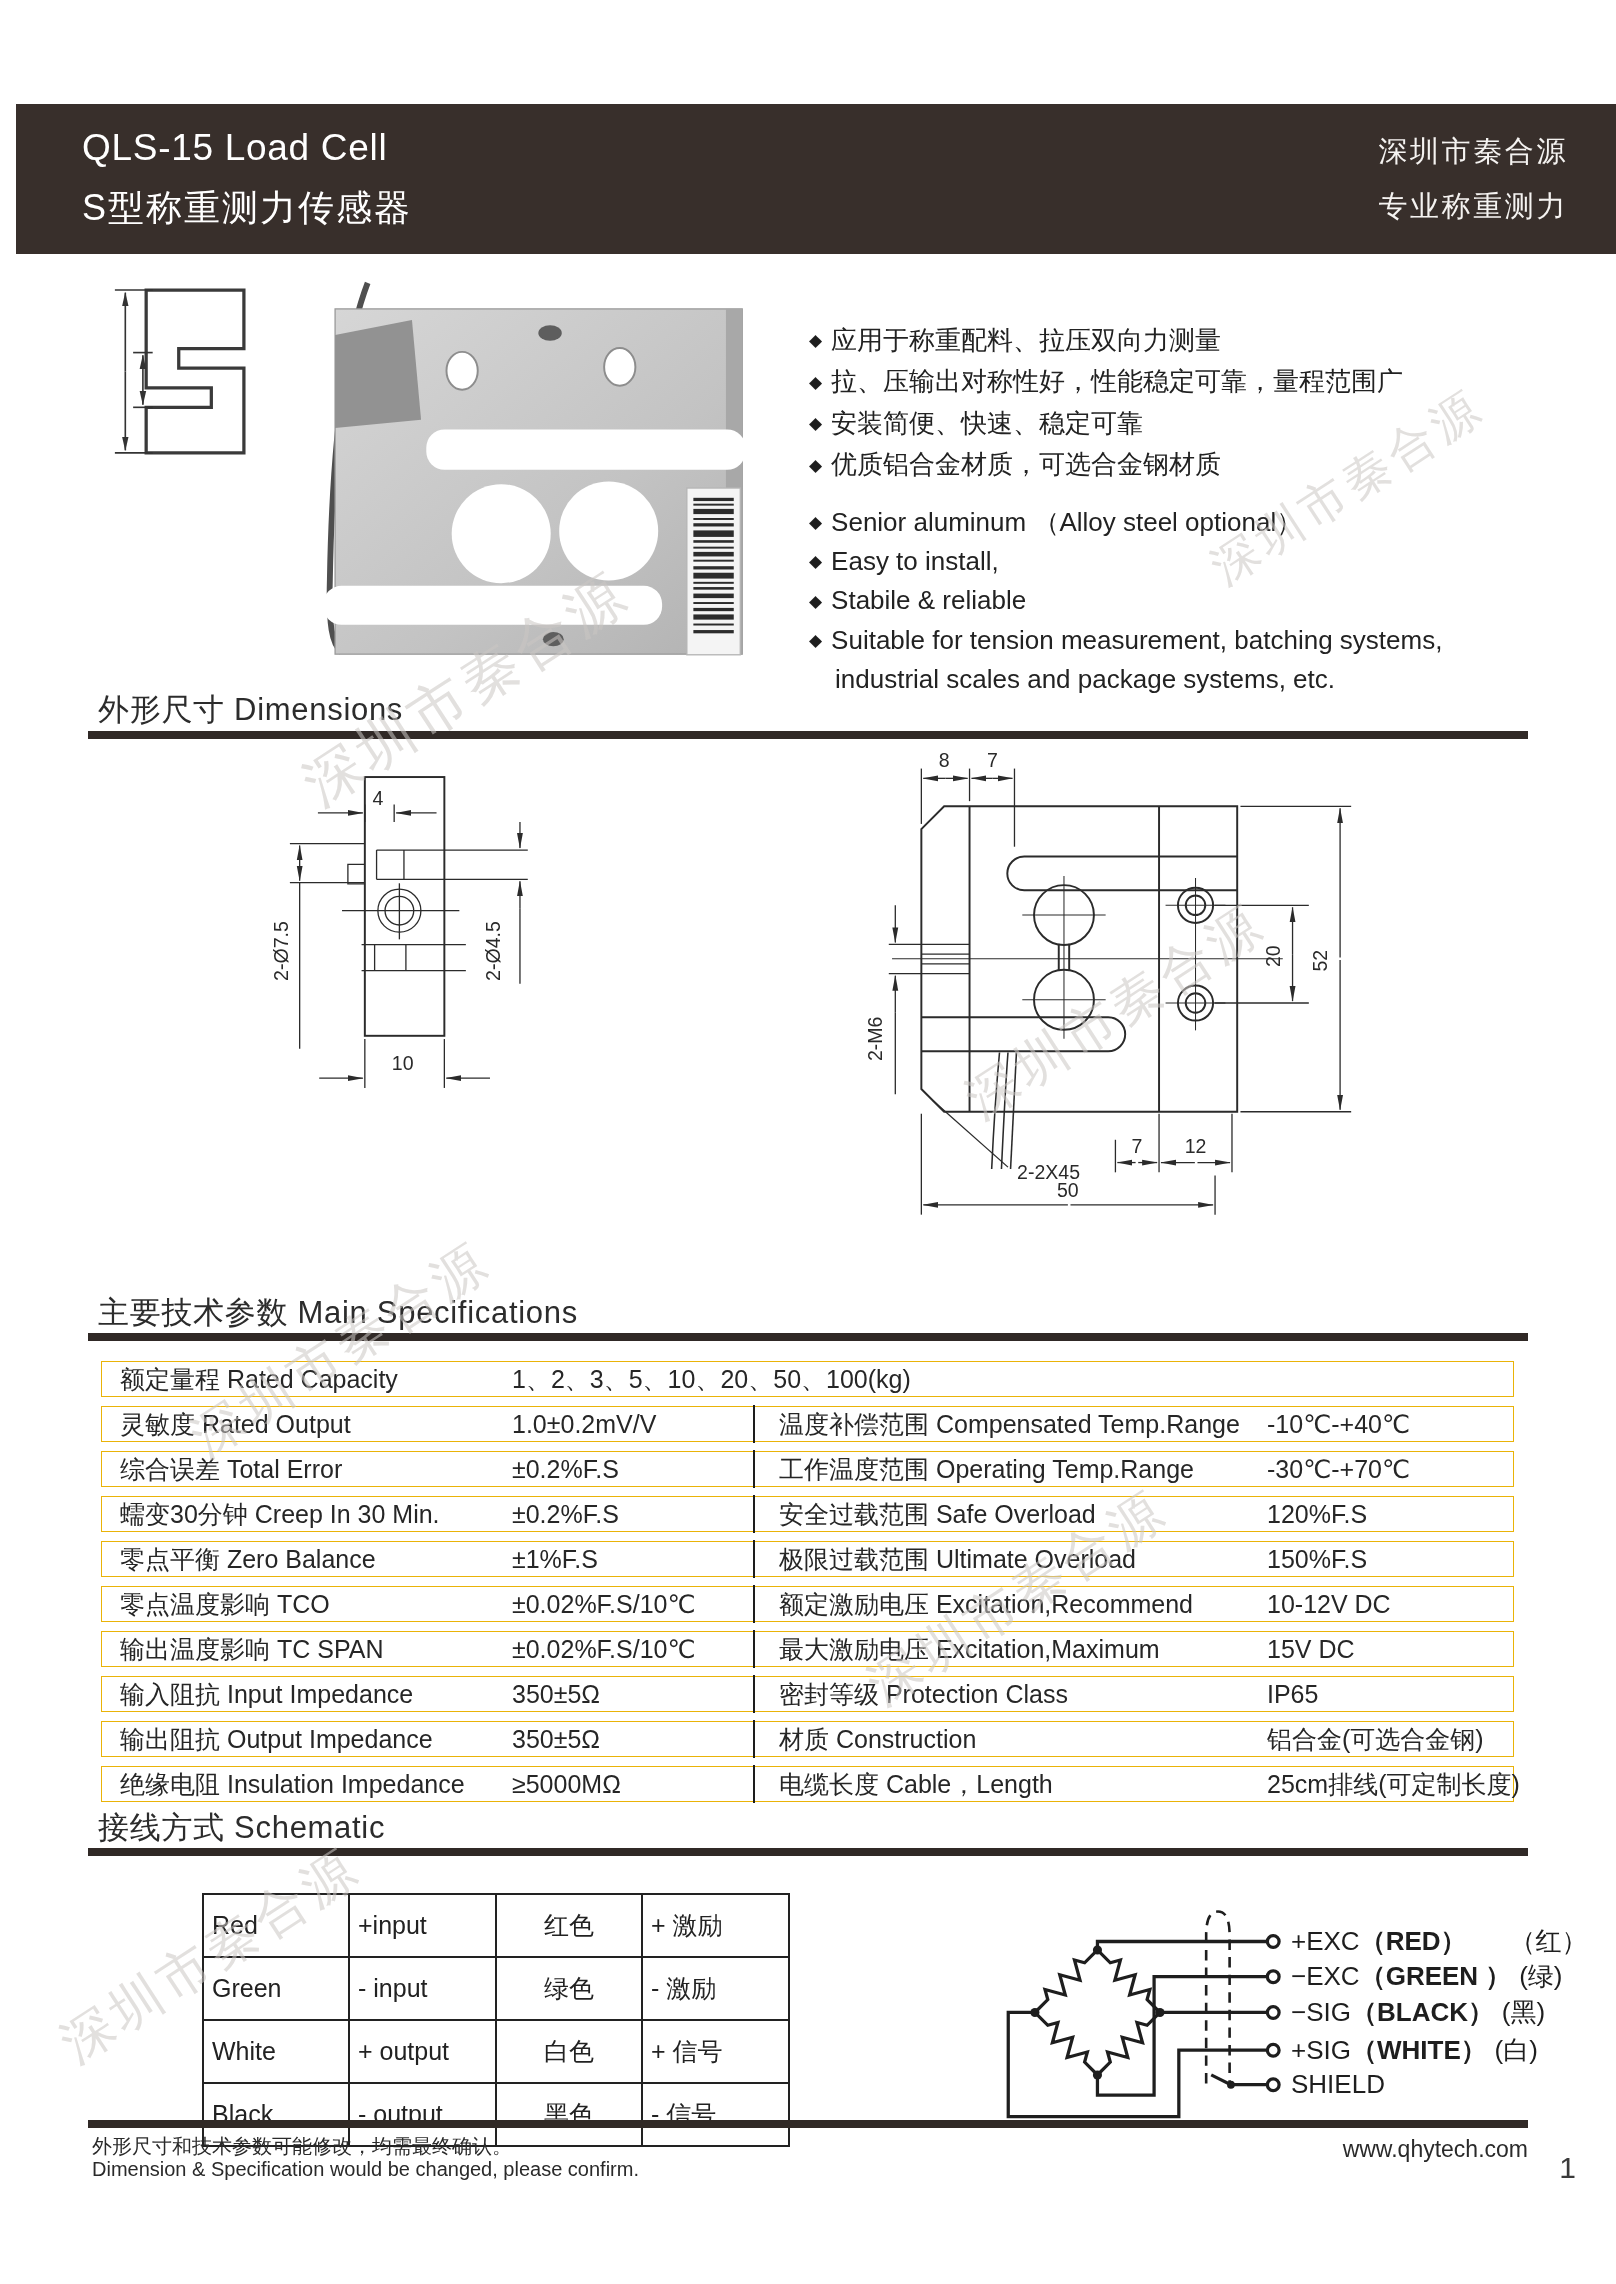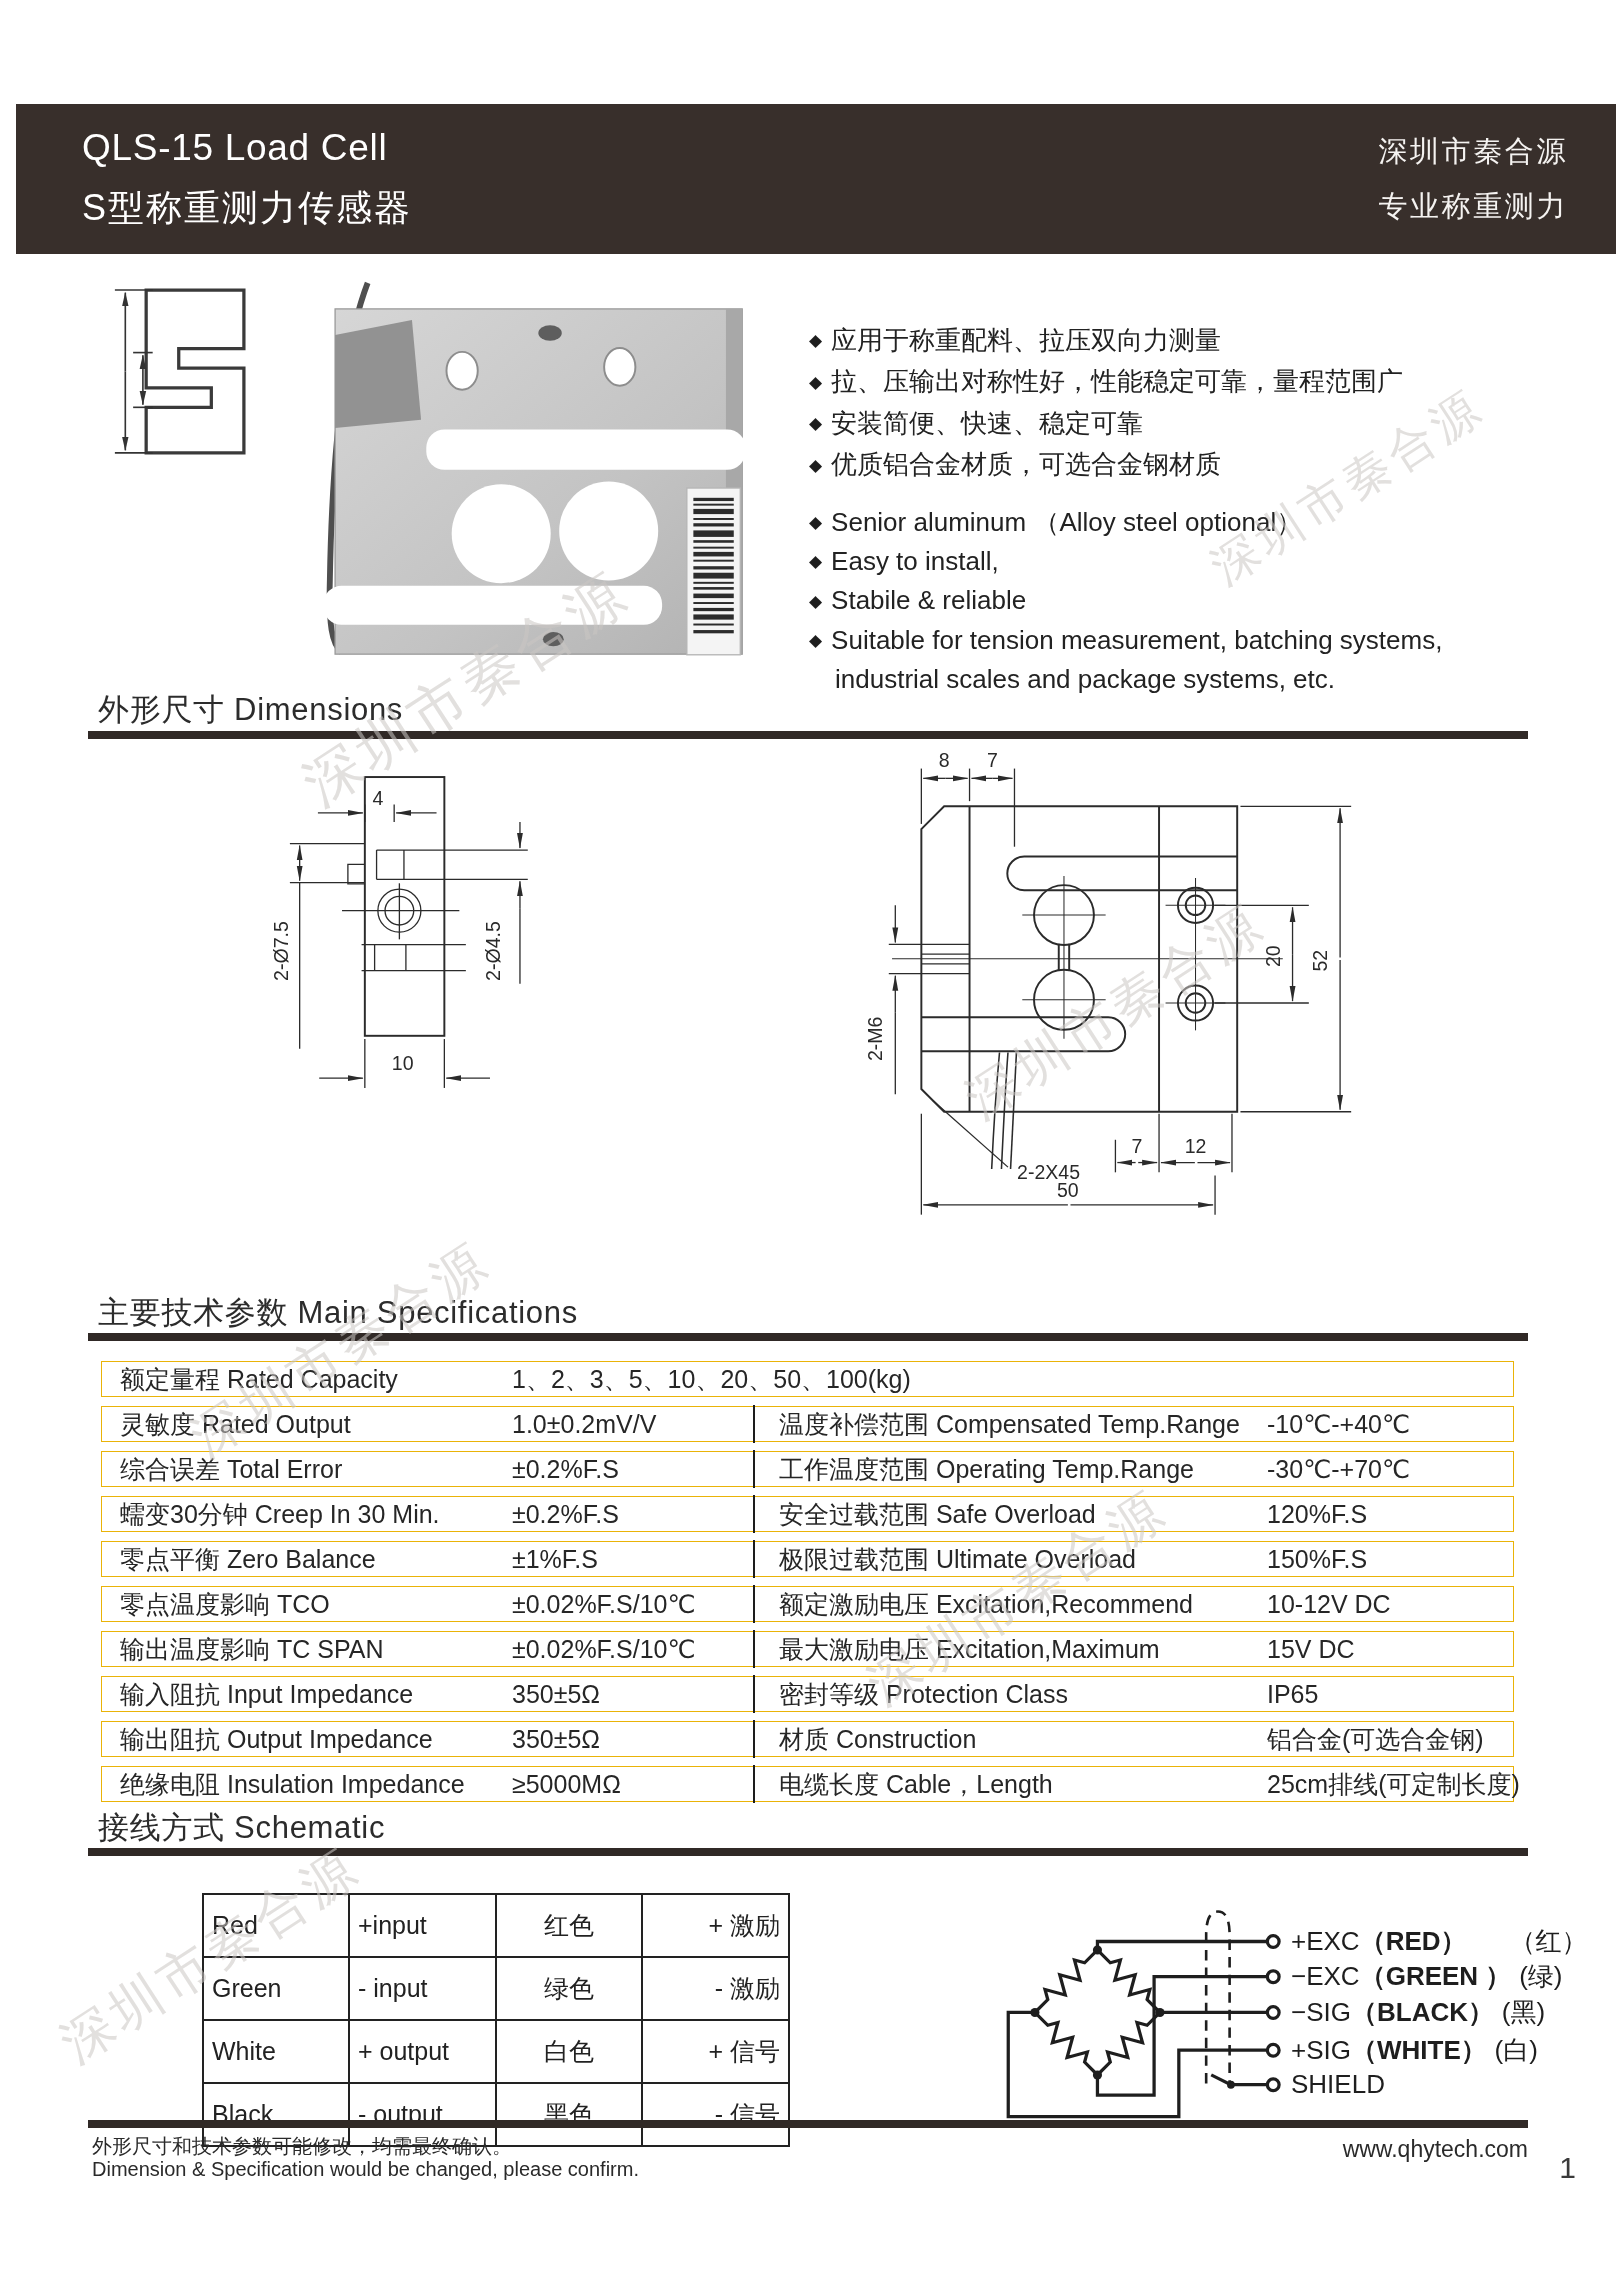--- a/index.html
+++ b/index.html
@@ -28,21 +28,21 @@
   .srow{position:relative;height:34px;border:1px solid #eab308;margin-bottom:9px;font-size:25px;line-height:34px;background:#fff;}
   .sc{position:absolute;top:0;white-space:nowrap;}
   .c1{left:18px;} .c2{left:410px;} .c3{left:677px;} .c4{left:1165px;}
   .vdiv{position:absolute;left:651px;top:-2px;bottom:-2px;width:2px;background:#1d1d1d;}
   
   .wtable{position:absolute;left:202px;top:1893px;border-collapse:collapse;font-size:25px;color:#222;}
   .wtable td{border:2px solid #222222;height:45px;padding:8px;}
   .wc1{width:128px;padding-left:22px;}
   .wc2{width:129px;padding-left:22px;}
   .wc3{width:128px;text-align:center;}
-  .wc4{width:129px;text-align:right;}
+  .wc4{width:129px;text-align:left;}
   
   .schem{position:absolute;left:977px;top:1892px;width:639px;height:280px;}
   .term{position:absolute;left:314px;height:35px;line-height:35px;font-size:26px;white-space:nowrap;color:#1e1e1e;}
   .term b{font-weight:700;}
   .tcn{margin-left:7.8px;}
   .t0 .tcn{margin-left:43px;}
   
   .fnote{position:absolute;left:92px;font-size:20px;color:#2a2a2a;white-space:nowrap;}
   .fsite{position:absolute;right:88px;top:2136px;font-size:23px;color:#2a2a2a;}
   .fpage{position:absolute;right:40px;top:2151px;font-size:30px;color:#3a3a3a;}

